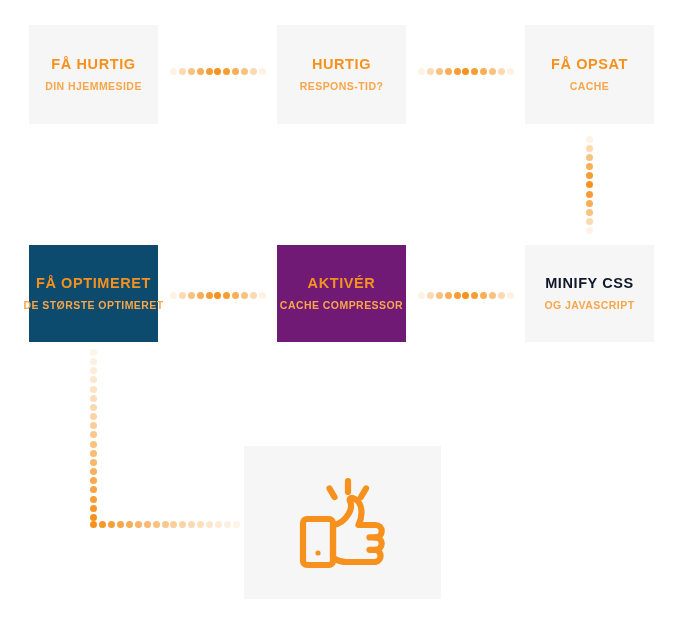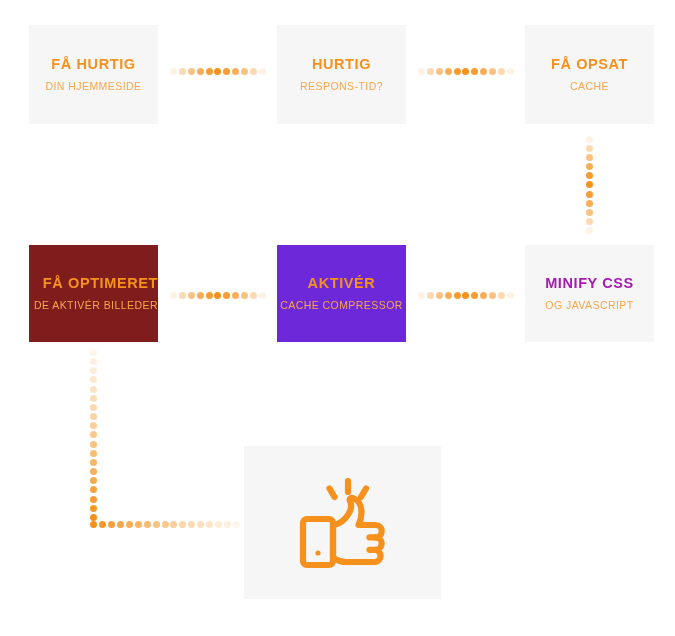--- a/index.html
+++ b/index.html
@@ -40,21 +40,21 @@
     font-size: 14.5px;
     font-weight: bold;
     letter-spacing: 0.6px;
     line-height: 1.2;
     text-align: center;
     white-space: nowrap;
   }
   .card-sub {
     color: #f9a64a;
     font-size: 10.5px;
-    font-weight: normal;
+    font-weight: bold;
     letter-spacing: 0.45px;
     line-height: 1.2;
     text-align: center;
     margin-top: 7px;
     white-space: nowrap;
   }
 
   
   .conn {
     position: absolute;
@@ -119,30 +119,30 @@
       <div class="card-sub" style="color: rgb(249, 166, 74);">DIN HJEMMESIDE</div>
     </div>
     <div class="card" style="left: 525px; top: 25px; width: 129px; height: 99px; background: rgb(246, 246, 246);">
       <div class="card-title" style="color: rgb(246, 145, 30);">FÅ OPSAT</div>
       <div class="card-sub" style="color: rgb(249, 166, 74);">CACHE</div>
     </div>
     <div class="card" style="left: 277px; top: 25px; width: 129px; height: 99px; background: rgb(246, 246, 246);">
       <div class="card-title" style="color: rgb(246, 145, 30);">HURTIG</div>
       <div class="card-sub" style="color: rgb(249, 166, 74);">RESPONS-TID?</div>
     </div>
-    <div class="card" style="left: 29px; top: 245px; width: 129px; height: 97px; background: #7f1d1d; align-items: flex-end;">
+    <div class="card" style="left: 29px; top: 245px; width: 129px; height: 97px; background: #0c4a6e;">
       <div class="card-title" style="color: rgb(246, 145, 30);">FÅ OPTIMERET</div>
-      <div class="card-sub" style="color: rgb(249, 166, 74);">DE AKTIVÉR BILLEDER</div>
-    </div>
-    <div class="card" style="left: 277px; top: 245px; width: 129px; height: 97px; background: #6d28d9;">
+      <div class="card-sub" style="color: rgb(249, 166, 74);">DE STØRSTE OPTIMERET</div>
+    </div>
+    <div class="card" style="left: 277px; top: 245px; width: 129px; height: 97px; background: #701a75;">
       <div class="card-title" style="color: rgb(246, 145, 30);">AKTIVÉR</div>
       <div class="card-sub" style="color: rgb(249, 166, 74);">CACHE COMPRESSOR</div>
     </div>
     <div class="card" style="left: 525px; top: 245px; width: 129px; height: 97px; background: rgb(246, 246, 246);">
-      <div class="card-title" style="color: #a21caf; text-align: center;">MINIFY CSS</div>
+      <div class="card-title" style="color: #0f172a; text-align: center;">MINIFY CSS</div>
       <div class="card-sub" style="color: rgb(249, 166, 74);">OG JAVASCRIPT</div>
     </div>
     <div class="conn h" style="left: 170px; top: 68px; width: 96px; height: 7px;">
       <span class="dot" style="background: rgb(246, 145, 30); opacity: 0.12;"></span>
       <span class="dot" style="background: rgb(246, 145, 30); opacity: 0.34889;"></span>
       <span class="dot" style="background: rgb(246, 145, 30); opacity: 0.558443;"></span>
       <span class="dot" style="background: rgb(246, 145, 30); opacity: 0.744575;"></span>
       <span class="dot" style="background: rgb(246, 145, 30); opacity: 0.899799;"></span>
       <span class="dot" style="background: rgb(246, 145, 30); opacity: 1;"></span>
       <span class="dot" style="background: rgb(246, 145, 30); opacity: 0.899799;"></span>

